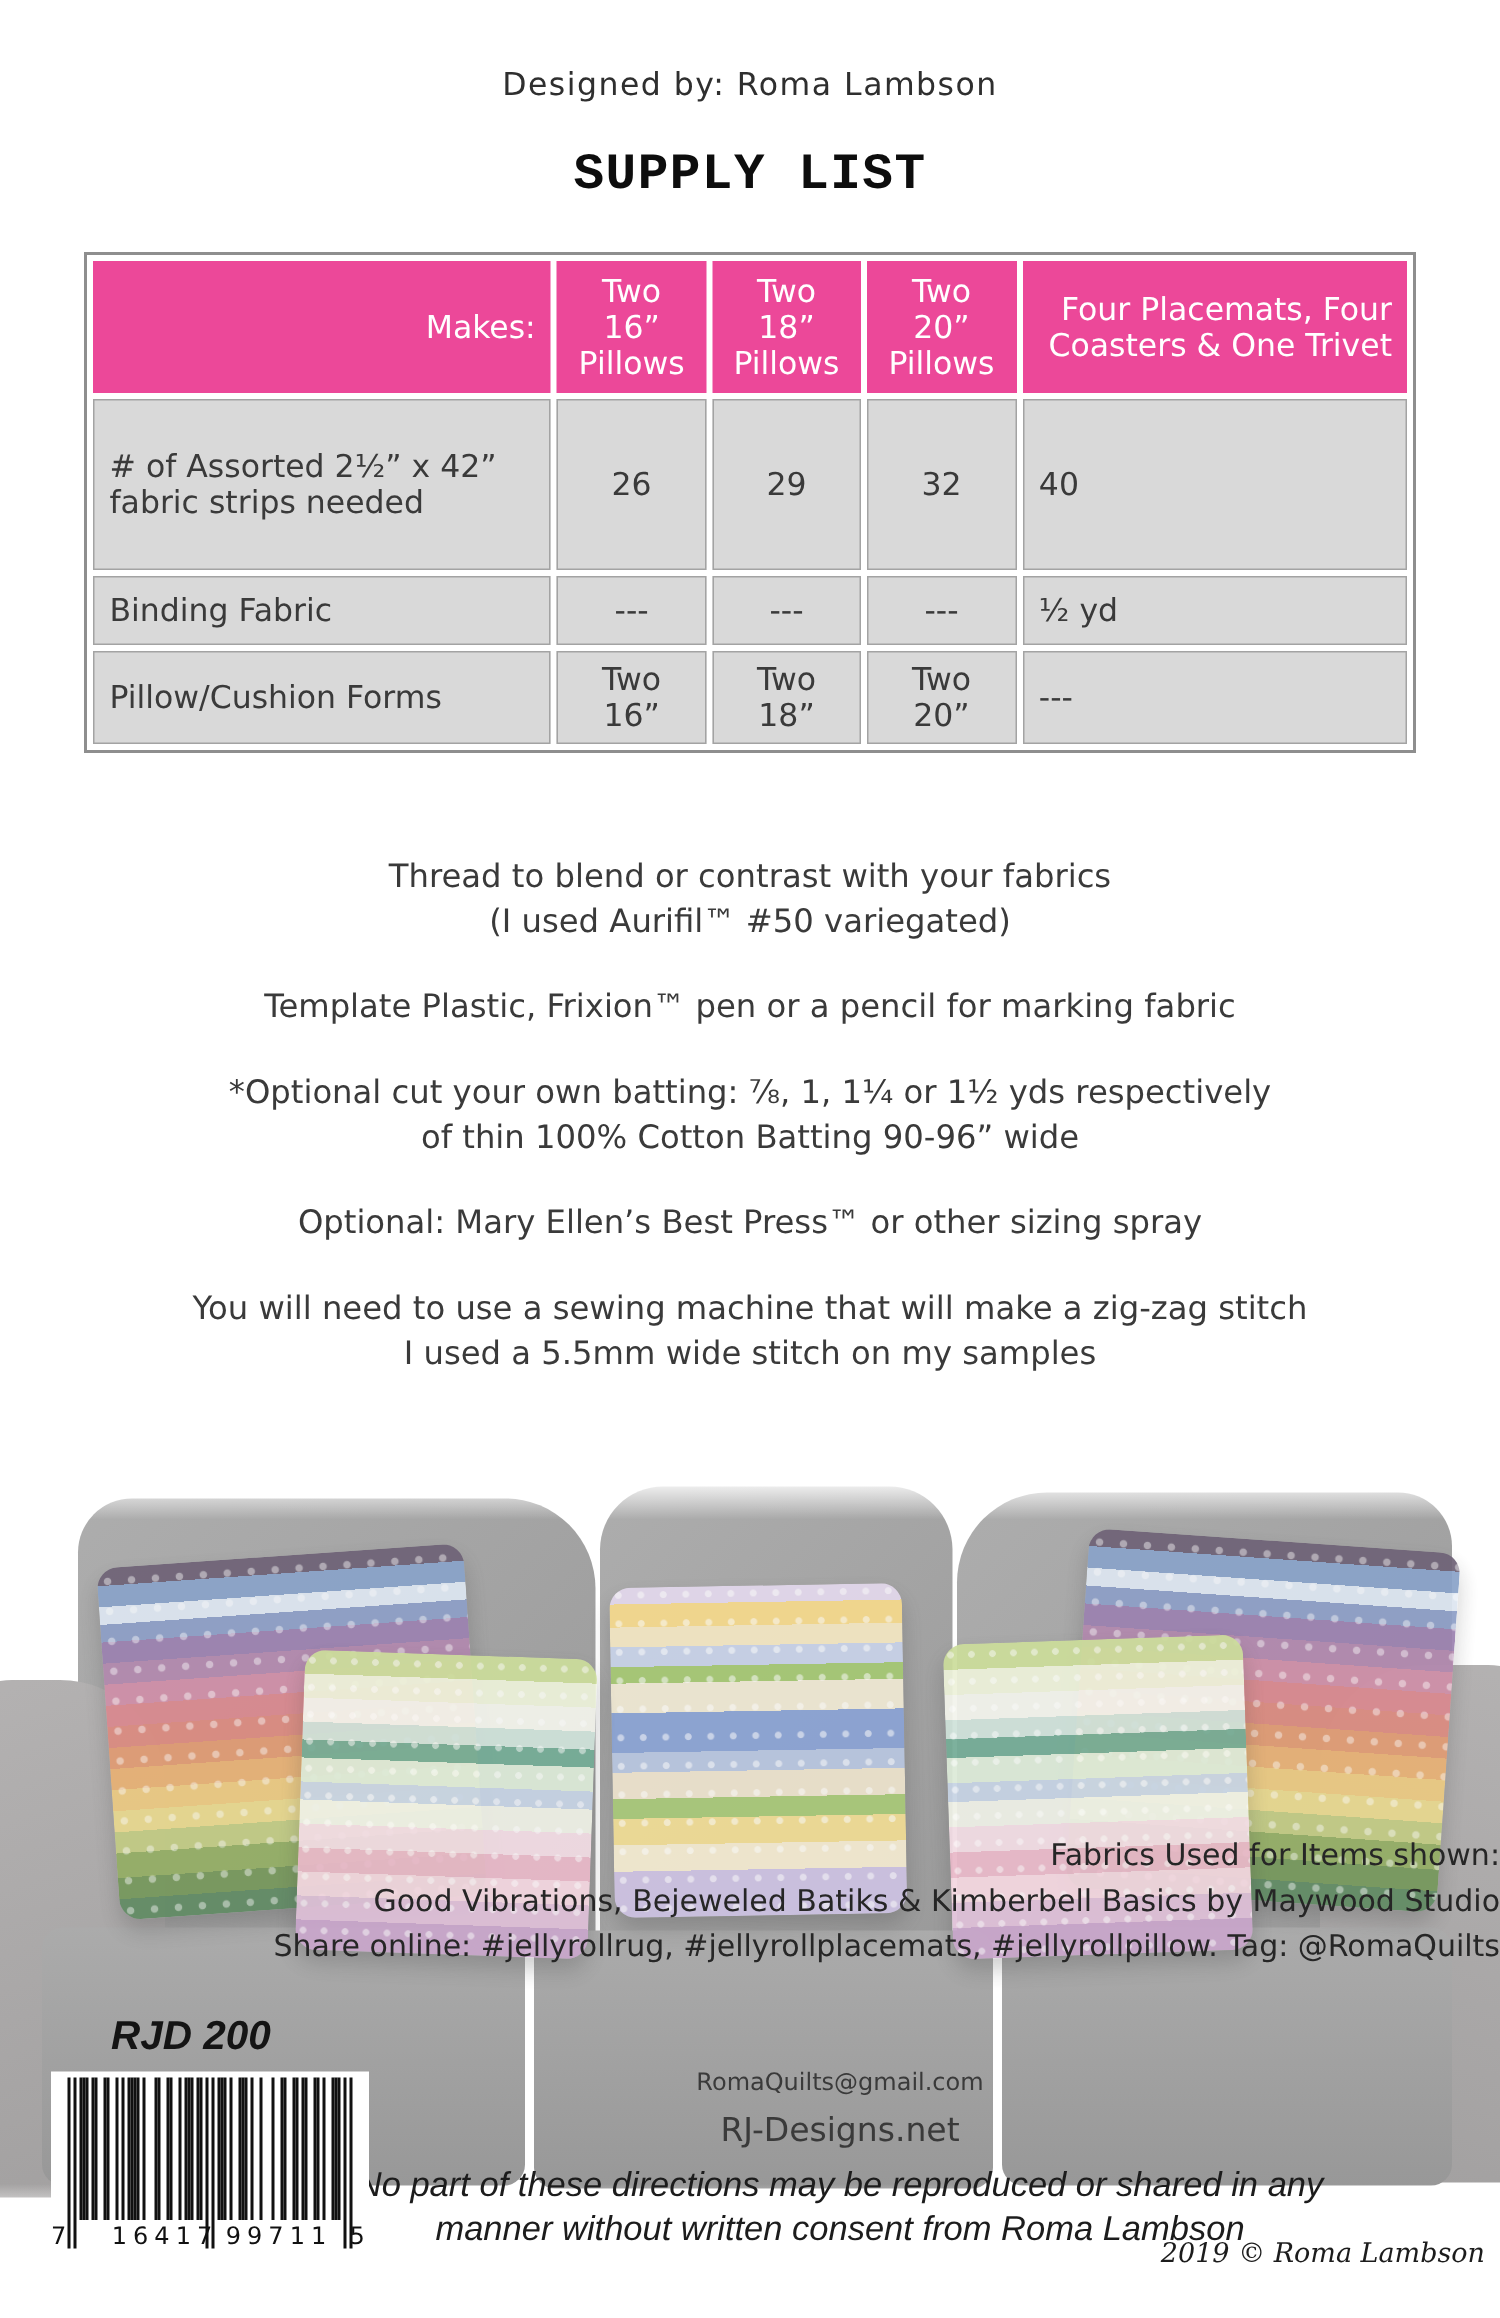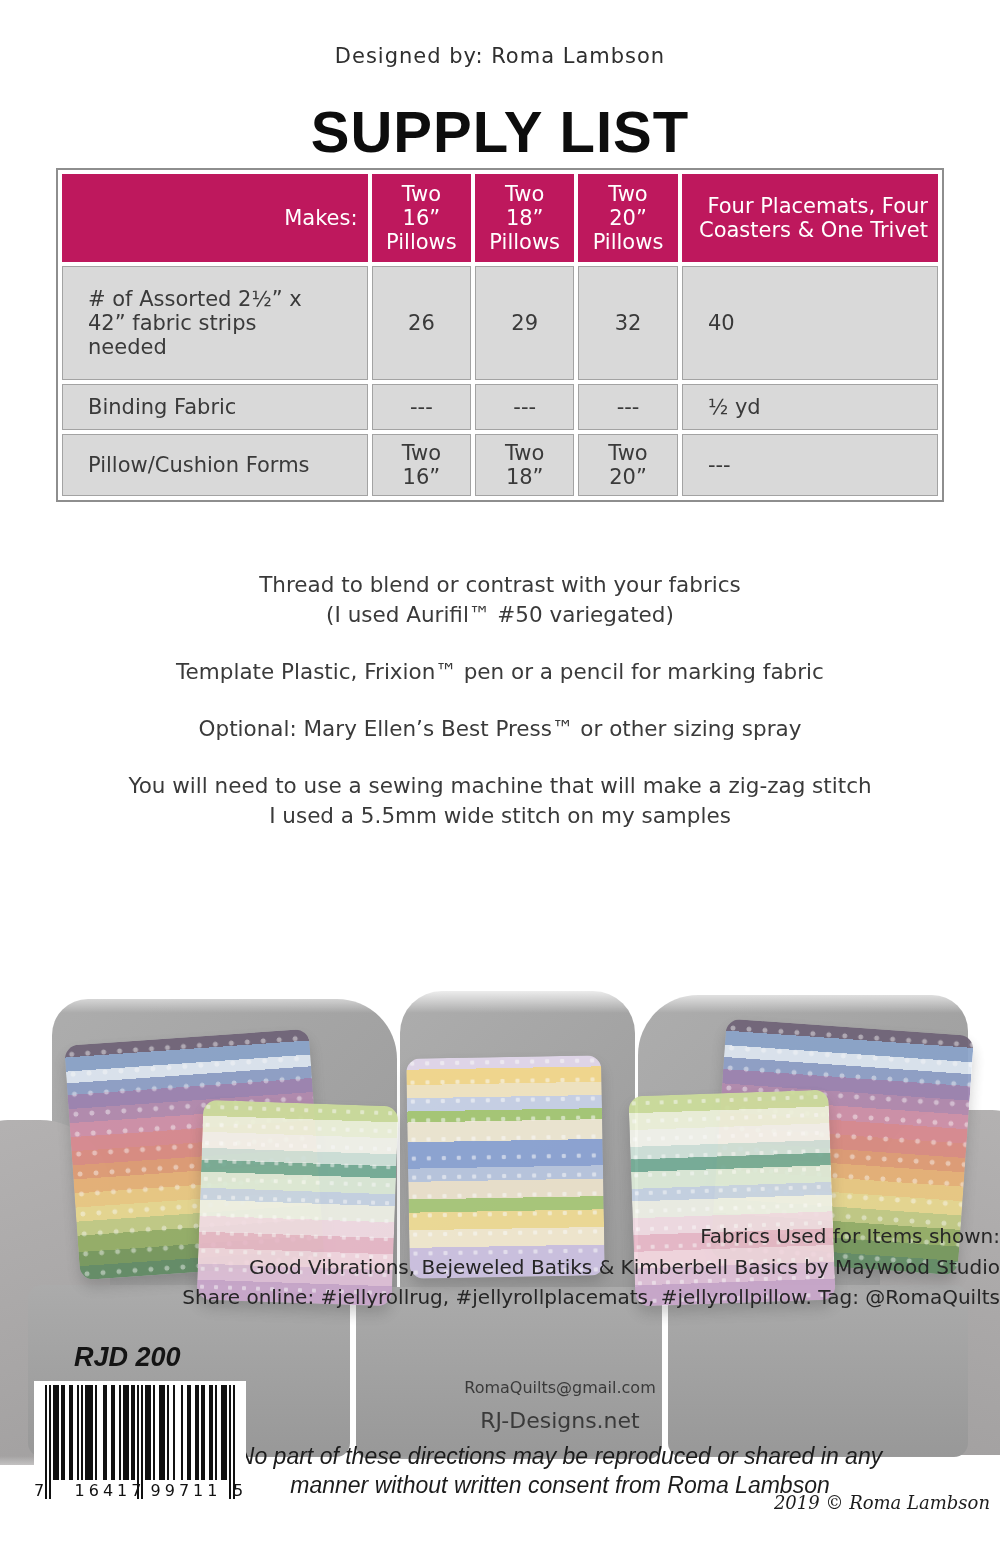--- a/index.html
+++ b/index.html
@@ -3,34 +3,34 @@
 <meta charset="utf-8">
 <style>
   html,body{margin:0;padding:0;background:#fff;}
   .page{position:relative;width:1000px;height:1545px;background:#fff;overflow:hidden;
         font-family:"DejaVu Sans",sans-serif;color:#3a3a3a;}
 
   
   .designed-by{position:absolute;top:44px;left:0;width:100%;text-align:center;
                font-size:21px;letter-spacing:1px;color:#2f2f2f;}
   .title{position:absolute;top:98px;left:0;width:100%;text-align:center;
-         font-family:Liberation Sans, sans-serif;font-weight:bold;font-size:58px;
+         font-family:Liberation Mono, monospace;font-weight:bold;font-size:34px;
          letter-spacing:1px;color:#0d0d0d;}
 
   
   table.supply{position:absolute;left:56px;top:168px;width:888px;
                border-collapse:separate;border-spacing:4px;
                border:2px solid #8e8e8e;background:#fff;
                font-size:21px;color:#3a3a3a;}
-  table.supply th{background:#be185d;color:#fff;font-weight:normal;
+  table.supply th{background:#ec4899;color:#fff;font-weight:normal;
                   padding:8px 10px;height:64px;vertical-align:middle;}
   th.makes{text-align:right;padding-right:20px;}
   th.colhead{text-align:center;}
   th.widehead{text-align:right;padding-left:12px;}
-  table.supply td{border:1px solid #a3a3a3;padding:6px 25px;vertical-align:middle;}
+  table.supply td{border:1px solid #a3a3a3;padding:6px 10px;vertical-align:middle;}
   tr.shade td{background:#d9d9d9;}
   tr.plain td{background:#ffffff;}
   td.label{text-align:left;padding-left:14px;white-space:pre-wrap;}
   td.val{text-align:center;}
   td.wide{text-align:left;padding-left:12px;}
   tr.tall td{height:68px;}
   tr.short td{height:32px;}
 
   
   .notes{position:absolute;top:570px;left:0;width:100%;text-align:center;
@@ -164,20 +164,22 @@
       <td class="val">Two 20”</td>
       <td class="wide">---</td>
     </tr>
   </tbody>
     </table>
 
   <div class="notes">
     <p>Thread to blend or contrast with your fabrics
 (I used Aurifil™ #50 variegated)</p>
     <p>Template Plastic, Frixion™ pen or a pencil for marking fabric</p>
+    <p>*Optional cut your own batting: ⅞, 1, 1¼ or 1½ yds respectively
+of thin 100% Cotton Batting 90-96” wide</p>
     <p>Optional: Mary Ellen’s Best Press™ or other sizing spray</p>
     <p>You will need to use a sewing machine that will make a zig-zag stitch
 I used a 5.5mm wide stitch on my samples</p>
   </div>
 
   <div class="photo">
     <div class="couch-piece back-left"></div>
     <div class="couch-piece back-center"></div>
     <div class="couch-piece back-right"></div>
     <div class="couch-piece arm-left"></div>

